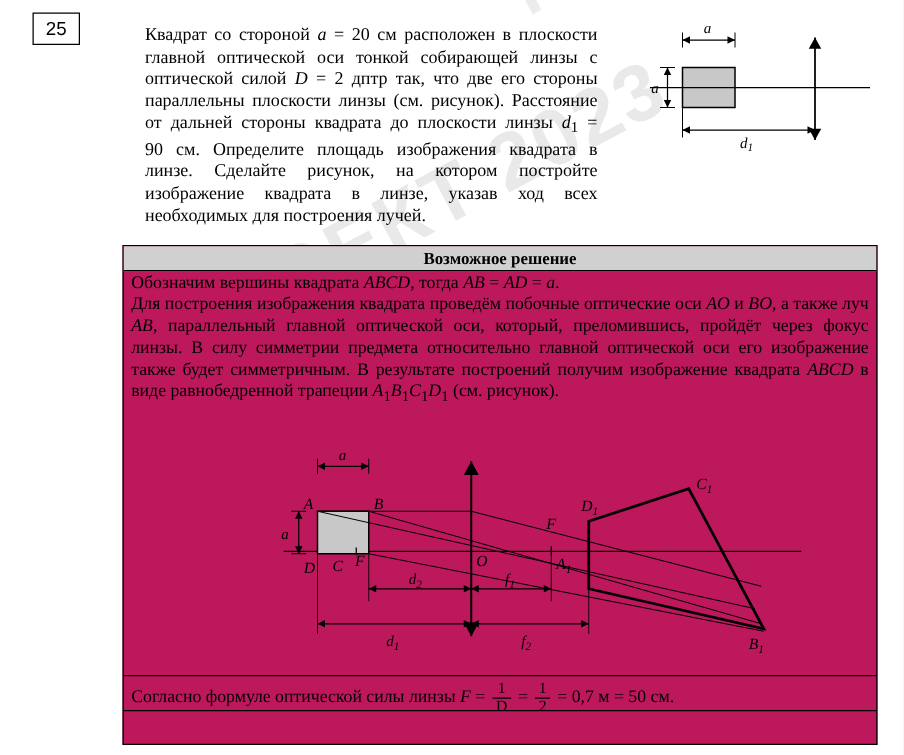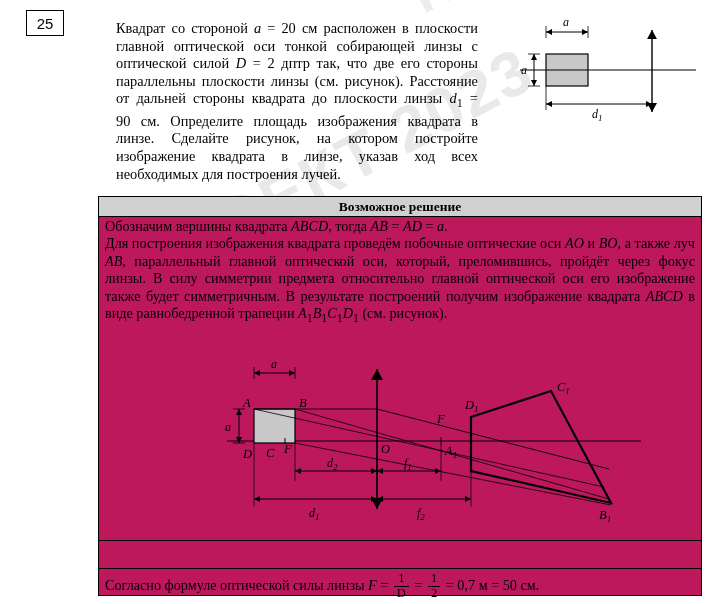--- a/index.html
+++ b/index.html
@@ -125,21 +125,20 @@
     border-top: 1.2px solid #000;
   }
   .sol-line1 { top: 343px; }
   .sol-line2 { top: 371px; }
 
   .sol-foot {
     position: absolute;
     left: 6px;
     font-size: 14.2px;
     line-height: 17.4px;
-    margin-top: 28px;
   }
   .sol-foot1 { top: 347px; }
   .sol-foot2 { top: 375px; }
 
   .frac {
     display: inline-block;
     vertical-align: middle;
     text-align: center;
     font-size: 12.5px;
     line-height: 1.1;

